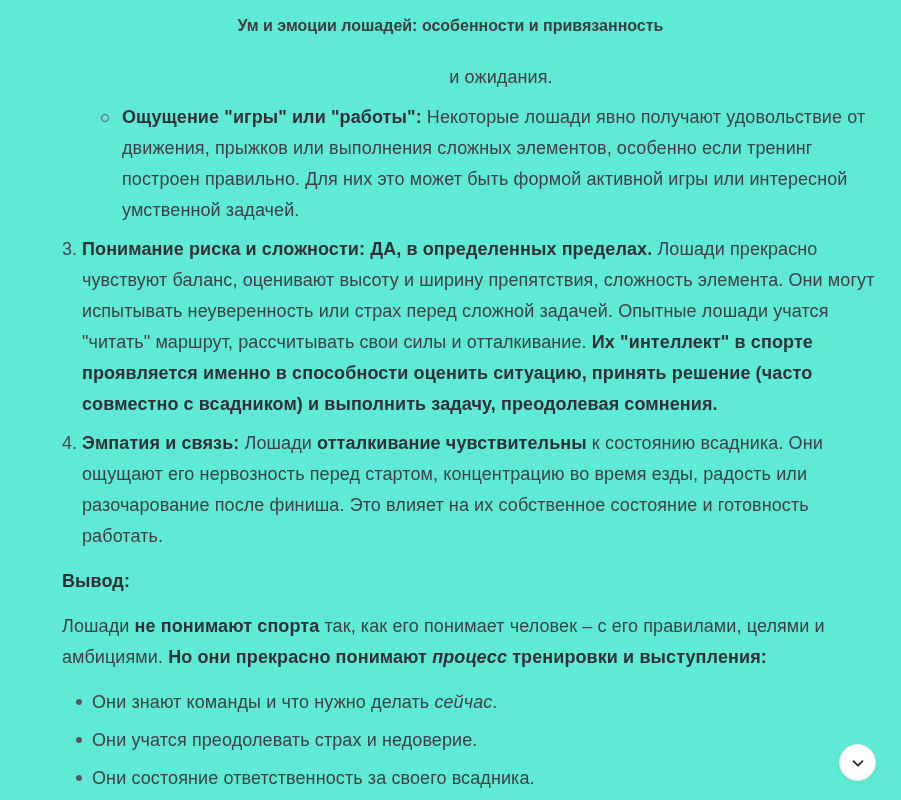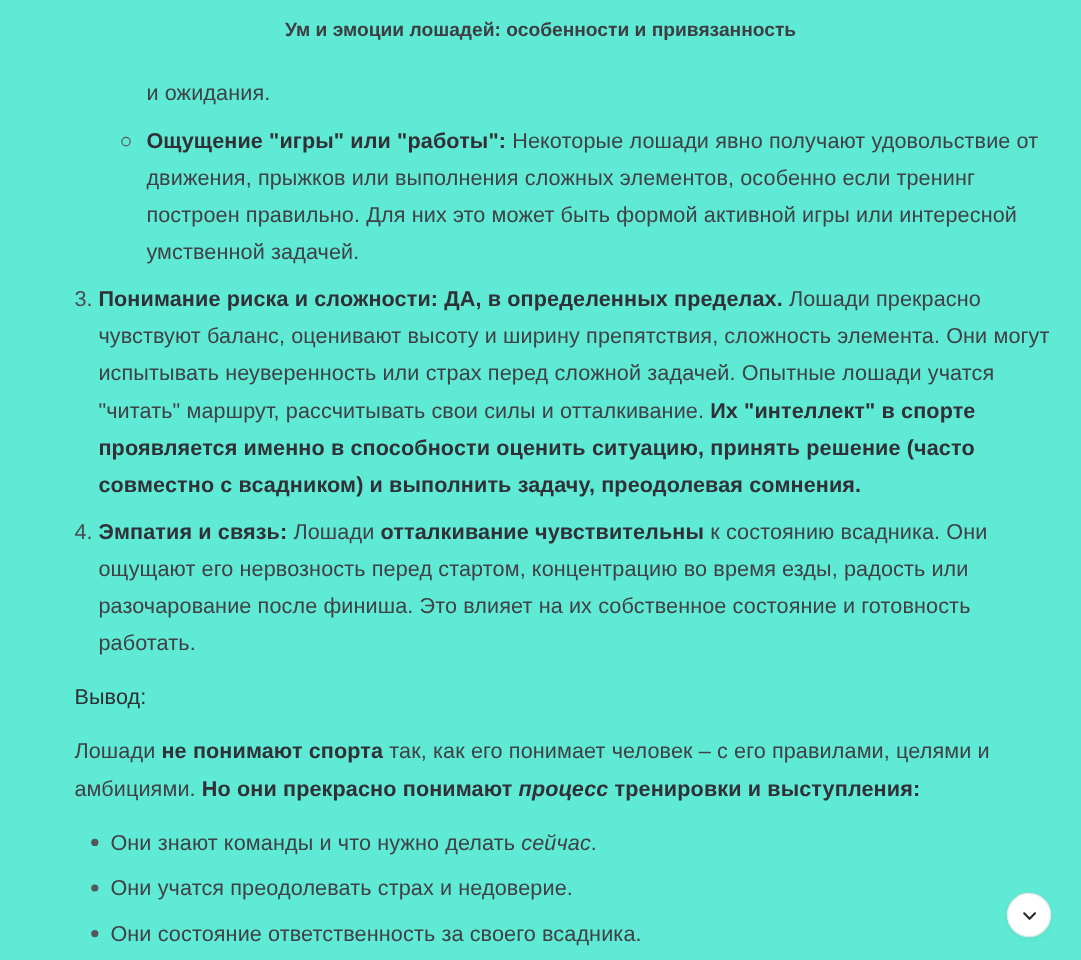--- a/index.html
+++ b/index.html
@@ -17,33 +17,33 @@
     font-size:16px; line-height:20px;
     font-weight:600; color:#3d3d42;
   }
   .content {
     margin:26px 21px 0 62px;
     font-size:18px; line-height:31px;
     letter-spacing:0.1px;
   }
   .b  { font-weight:700; color:#303036; }
   .i  { font-style:italic; }
-  .fragment { margin:0 0 9px 60px; }
+  .fragment { margin:0 0 9px 60px;text-align:center; }
   .subitem  { position:relative; margin:0 0 8px 60px; }
   .circle-marker {
     position:absolute; left:-21px; top:11.5px;
     width:8px; height:8px; box-sizing:border-box;
     border:1.5px solid #5a5a60; border-radius:50%;
     background:transparent;
   }
   .olist { margin:0; }
   .oitem { display:flex; margin:0 0 8px 0; }
   .oitem .num { flex:0 0 20px; color:#4a4a50; }
   .oitem .txt { flex:1; }
-  .heading { margin:14px 0 14px 0; font-weight:400; color:#2e2e33; }
+  .heading { margin:14px 0 14px 0; font-weight:700; color:#2e2e33; }
   .para { margin:0 0 14px 0; }
   .blist { list-style:none; margin:0; padding:0; }
   .blist li { position:relative; padding-left:30px; margin-bottom:7px; }
   .bullet-dot {
     position:absolute; left:14px; top:12px;
     width:6px; height:6px; border-radius:50%;
     background:#55555b;
   }
   .scroll-btn {
     position:absolute; left:839px; top:744px;

